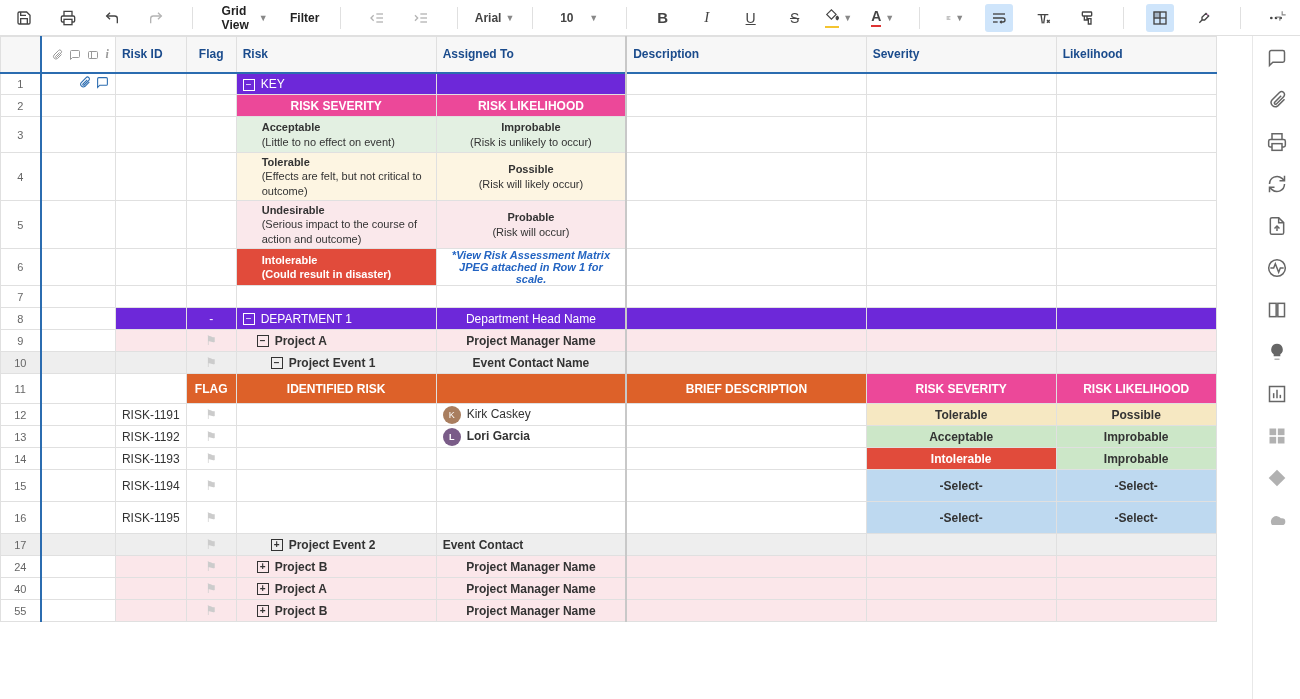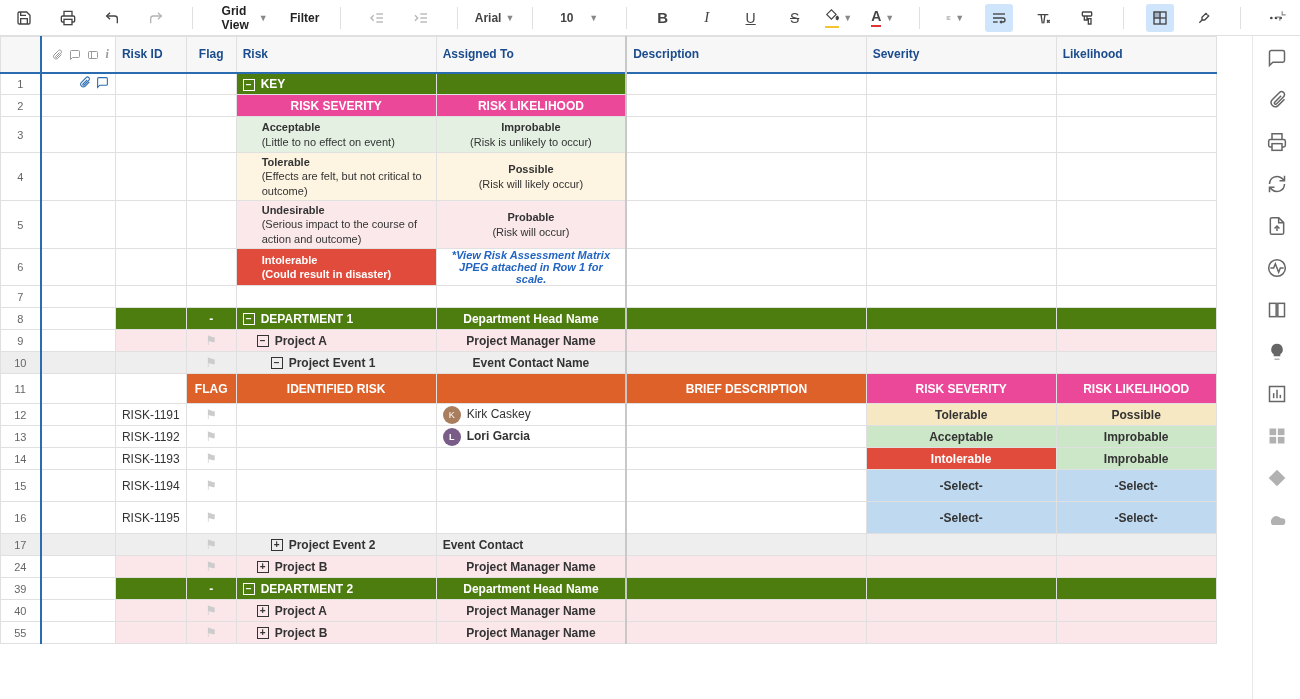--- a/index.html
+++ b/index.html
@@ -23,21 +23,21 @@
 .rownum{width:40px;text-align:center;color:#666;background:#fff;font-size:11px;border-right:2px solid #2b6cb0}
 .rownum-head{background:#f7f7f7;border-right:2px solid #2b6cb0}
 .iconcell{width:70px;background:#fff;text-align:right;color:#aaa;font-size:12px}
 .col-riskid{width:70px}
 .col-flag{width:50px;text-align:center}
 .col-risk{width:200px}
 .col-assigned{width:190px;text-align:center;font-weight:bold}
 .col-desc{width:240px}
 .col-sev{width:190px;text-align:center;font-weight:bold}
 .col-lik{width:160px;text-align:center;font-weight:bold}
-.navy{background:#4d7c0f;color:#fff;font-weight:bold}
+.navy{background:#6d28d9;color:#fff;font-weight:normal}
 .blue{background:#ec4899;color:#fff;font-weight:bold;text-align:center}
 .green{background:#e3f0e2}
 .cream{background:#fdf5e2}
 .pink{background:#fae8eb}
 .red{background:#e14b3b;color:#fff;font-weight:bold}
 .orange{background:#dd6129;color:#fff;font-weight:bold;text-align:center}
 .ltblue{background:#bed9f0}
 .ltgreen{background:#cce7c8}
 .ltcream{background:#f6e8c2}
 .ltpink{background:#fbe7ea}
@@ -454,31 +454,20 @@
             <td class="iconcell"></td>
   <td class="ltpink"></td>
             <td class="ltpink center"><span class="flagicon">⚑</span></td>
   <td class="ltpink bold"><span class="toggle" style="margin-left:14px">+</span><span>Project B</span></td>
   <td class="ltpink center bold">Project Manager Name</td>
   <td class="ltpink dborder"></td>
             <td class="ltpink"></td>
             <td class="ltpink"></td>
 </tr>
 <tr>
-  <td class="rownum">39</td>
-            <td class="iconcell"></td>
-  <td class="navy"></td>
-            <td class="navy center">-</td>
-  <td class="navy"><span class="toggle">−</span><span>DEPARTMENT 2</span></td>
-  <td class="navy center">Department Head Name</td>
-  <td class="navy dborder"></td>
-            <td class="navy"></td>
-            <td class="navy"></td>
-</tr>
-<tr>
   <td class="rownum">40</td>
             <td class="iconcell"></td>
   <td class="ltpink"></td>
             <td class="ltpink center"><span class="flagicon">⚑</span></td>
   <td class="ltpink bold"><span class="toggle" style="margin-left:14px">+</span><span>Project A</span></td>
   <td class="ltpink center bold">Project Manager Name</td>
   <td class="ltpink dborder"></td>
             <td class="ltpink"></td>
             <td class="ltpink"></td>
 </tr>

